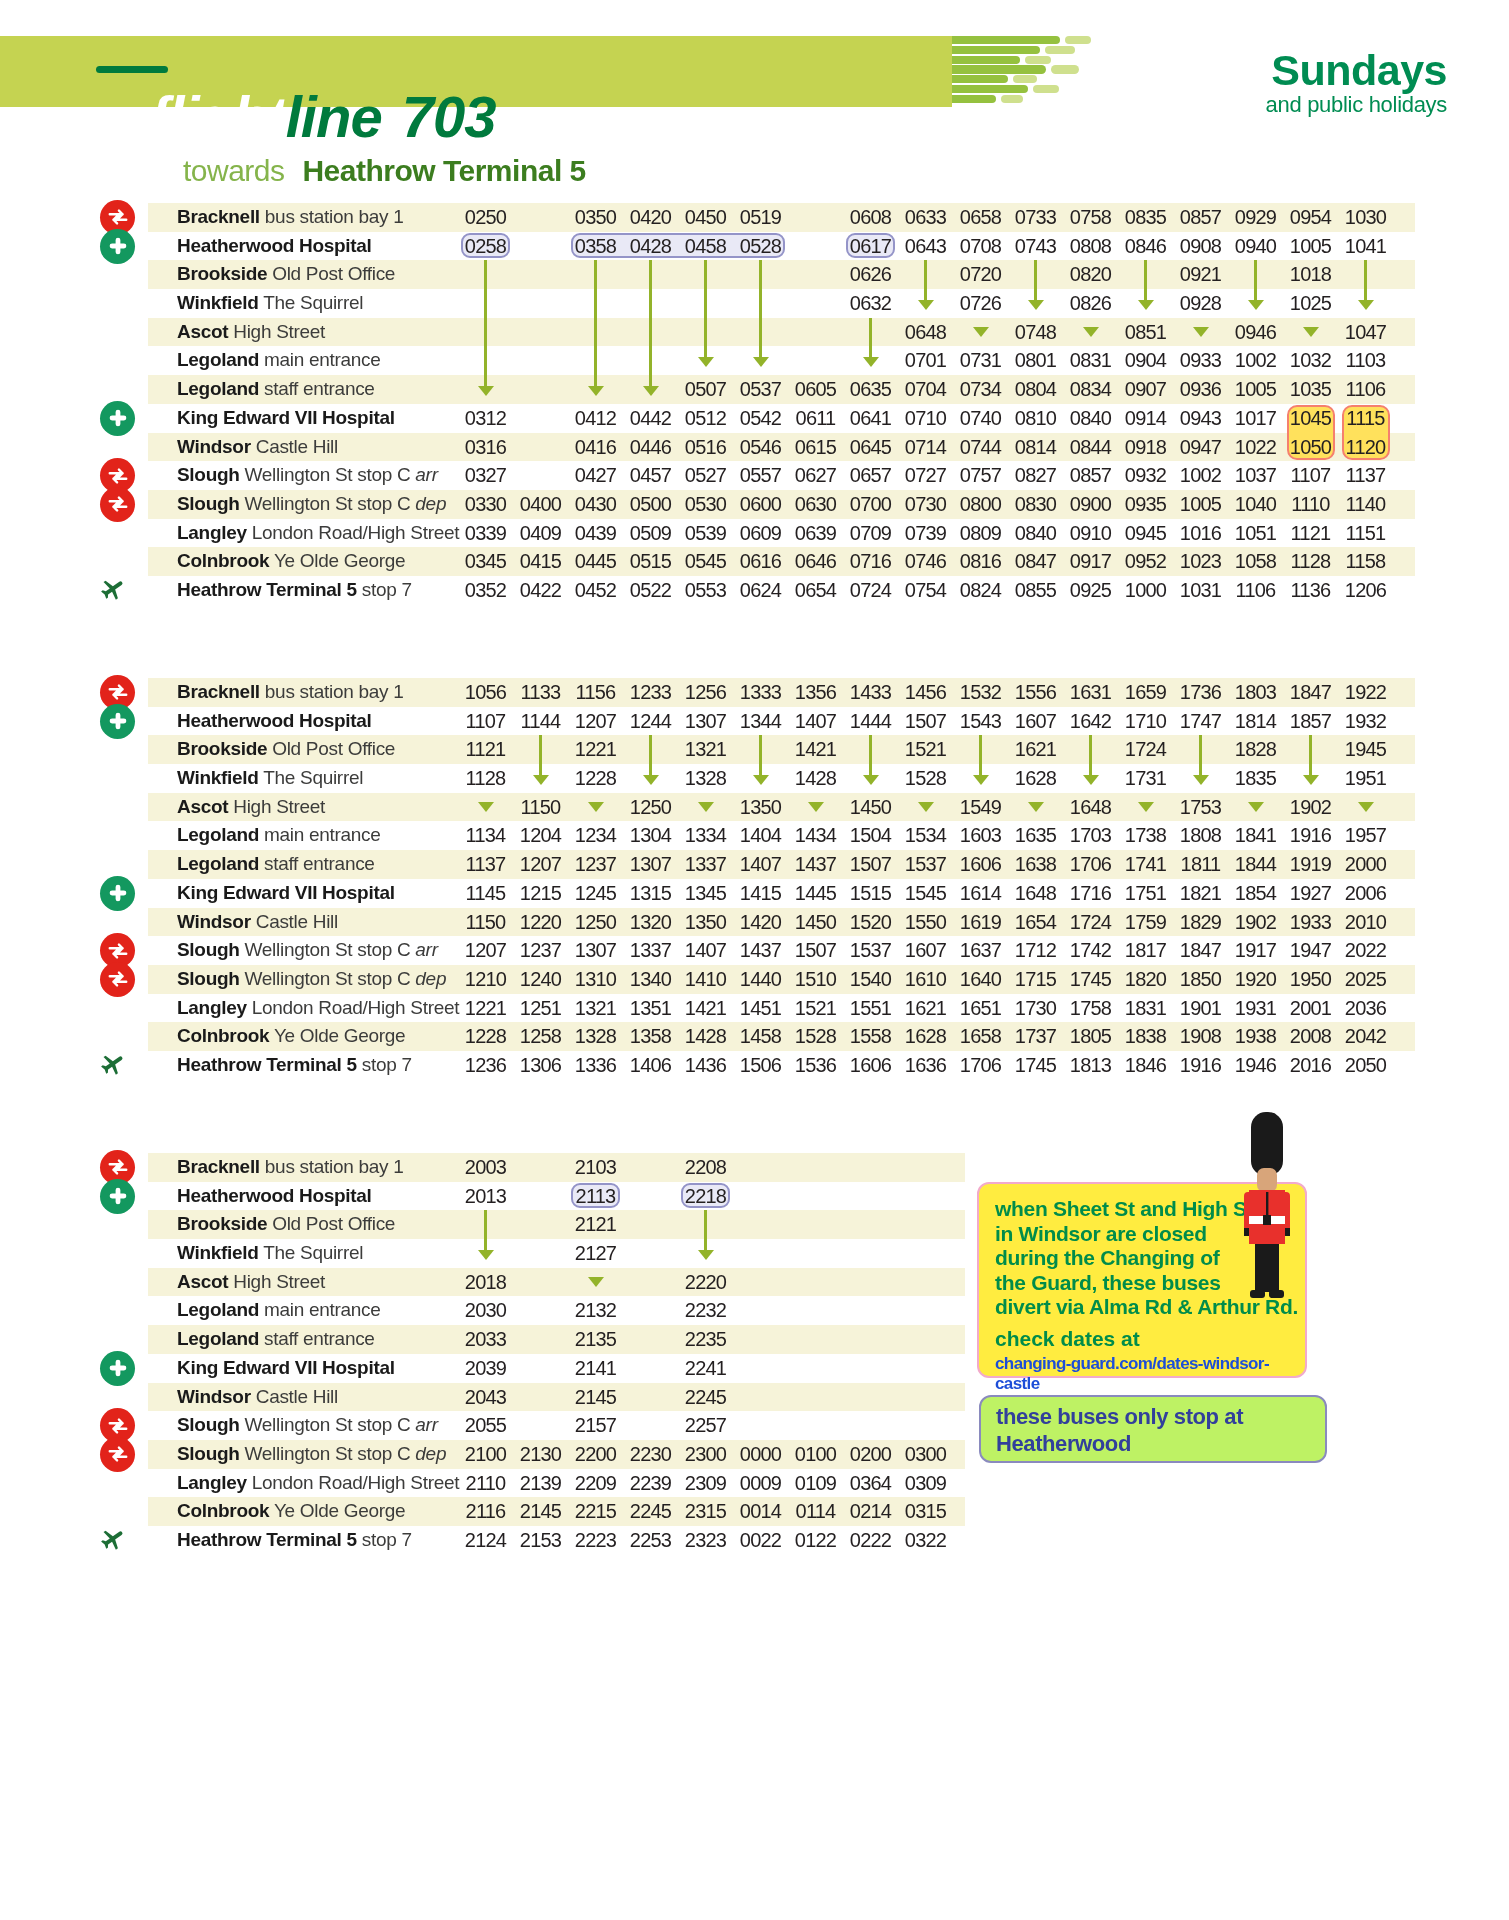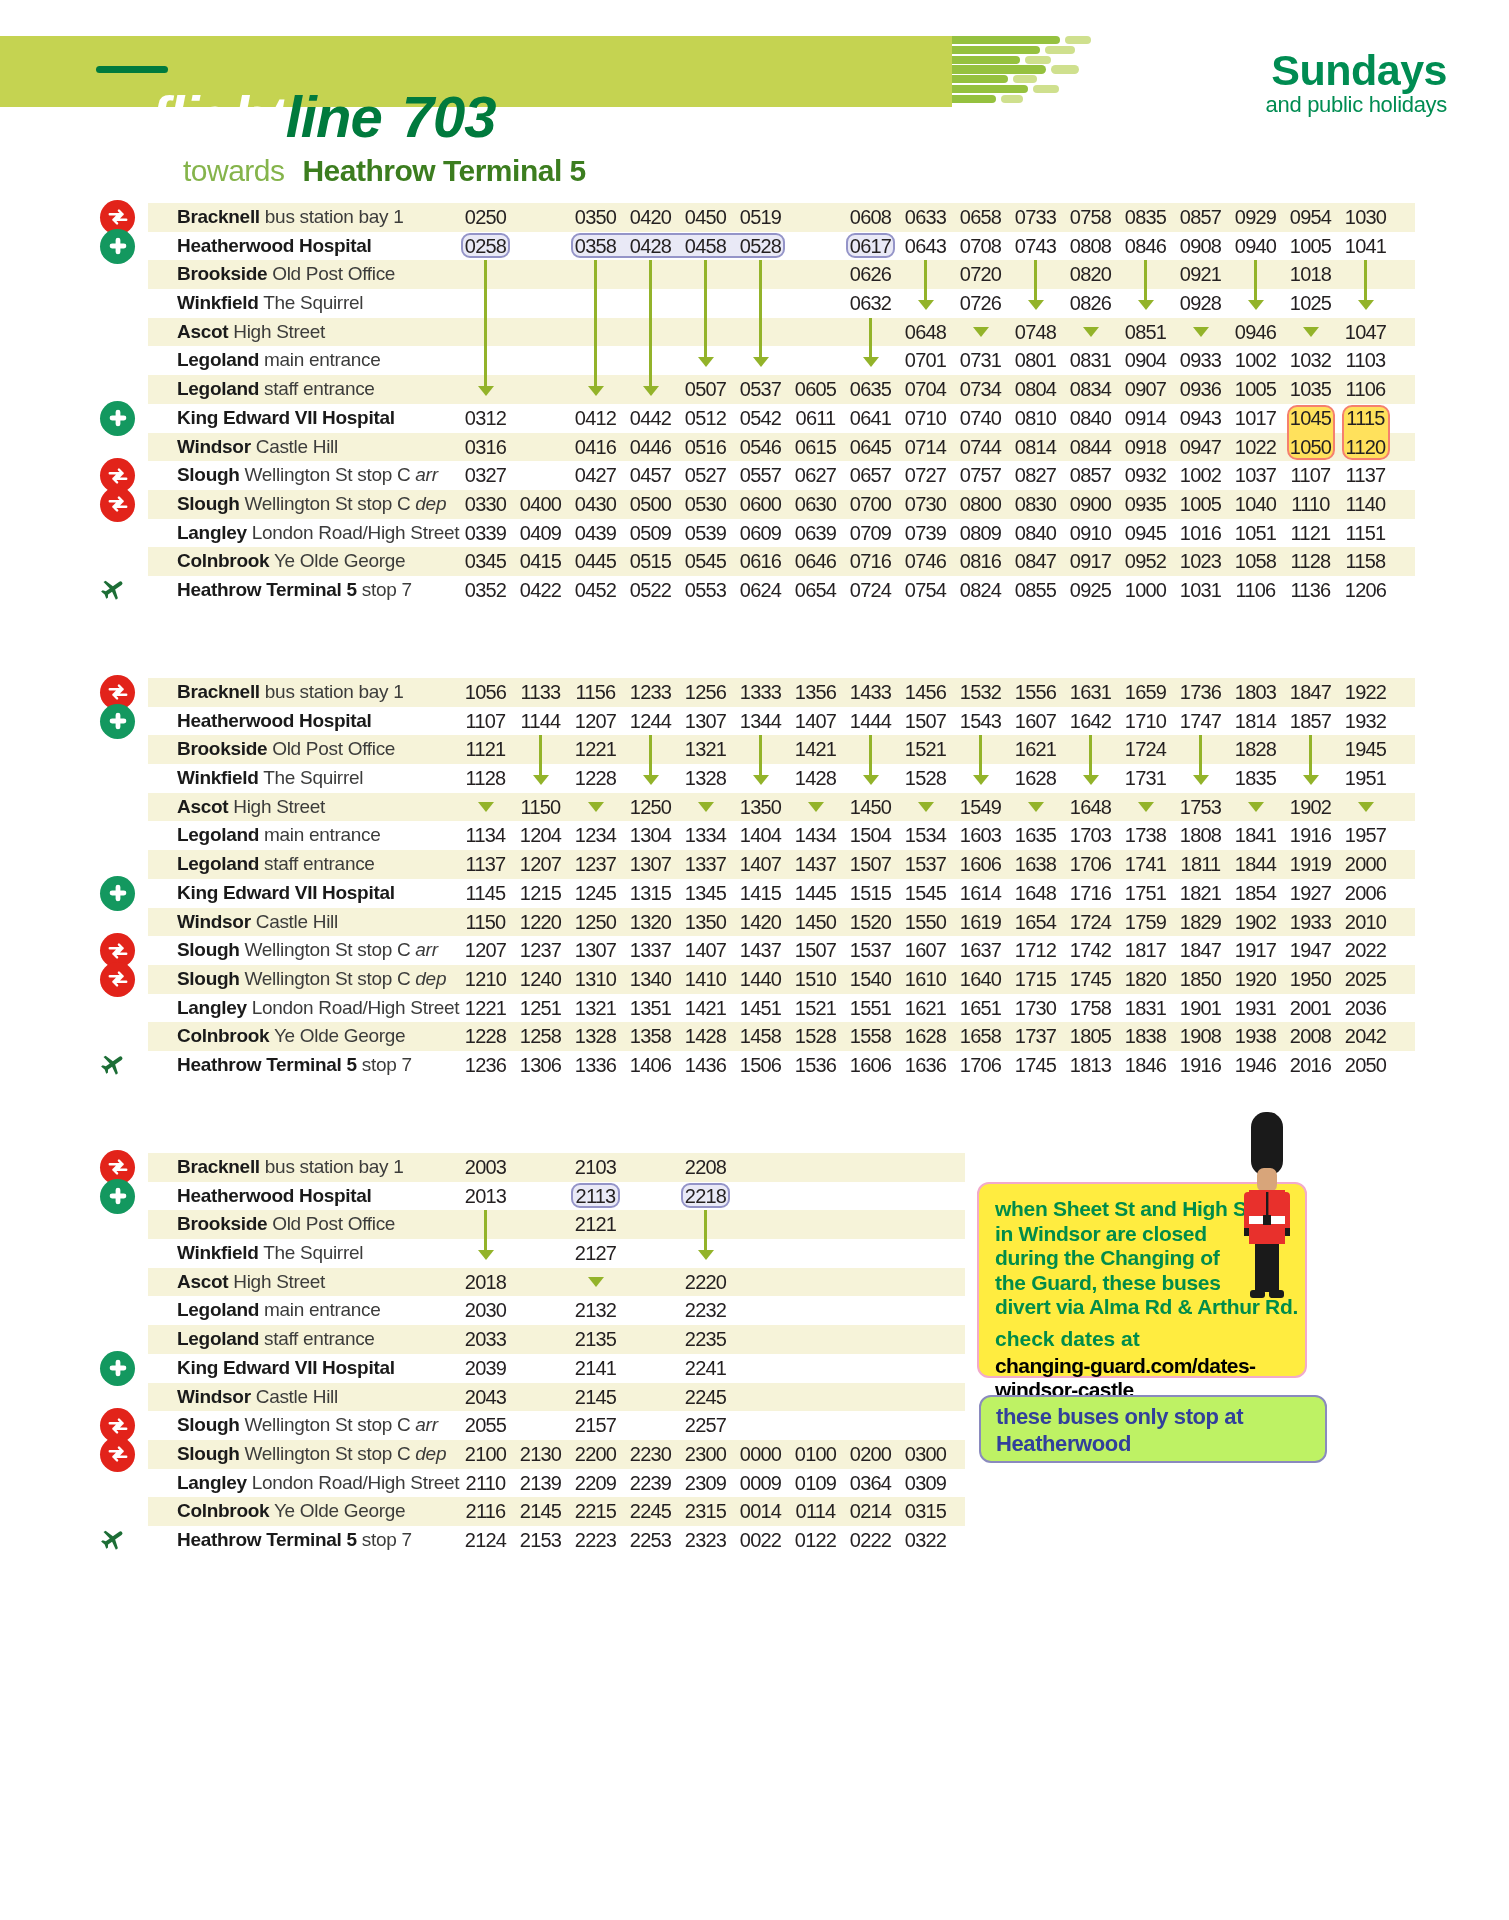--- a/index.html
+++ b/index.html
@@ -46,21 +46,21 @@
   .hl-orange{background:#ffe15c;border:2.5px solid #f5806e;border-radius:10px;}
   .cicon{width:35px;height:35px;border-radius:50%;display:flex;align-items:center;justify-content:center;margin-left:14px;}
   .cicon.rail{background:#e2231a;}
   .cicon.hospital{background:#13985f;}
   .planeicon{margin-left:12px;}
   
   .note-yellow{position:absolute;left:977px;top:1182px;width:330px;height:196px;box-sizing:border-box;
     background:#ffec40;border:2px solid #f2aacb;border-radius:12px;padding:13px 0 0 16px;}
   .note-yellow .ln{font-size:21px;line-height:24.5px;color:#008c4a;font-weight:600;letter-spacing:-0.3px;}
   .note-yellow .check{margin-top:7px;font-size:21px;color:#008c4a;font-weight:600;}
-  .note-yellow .url{margin-top:3px;font-size:21px;color:#000000;font-weight:bold;letter-spacing:-0.6px;}
+  .note-yellow .url{margin-top:3px;font-size:17px;color:#1d4ed8;font-weight:bold;letter-spacing:-0.6px;}
   .note-purple{position:absolute;left:979px;top:1395px;width:348px;height:68px;box-sizing:border-box;
     background:#bef264;border:2.5px solid #8a8abe;border-radius:12px;padding:6px 0 0 15px;}
   .note-purple .ln{font-size:22px;line-height:27px;color:#32409b;font-weight:600;letter-spacing:-0.4px;}
   .guard{position:absolute;left:1238px;top:1112px;z-index:3;}
 </style>
 </head>
 <body>
 
 <div class="page">
 

